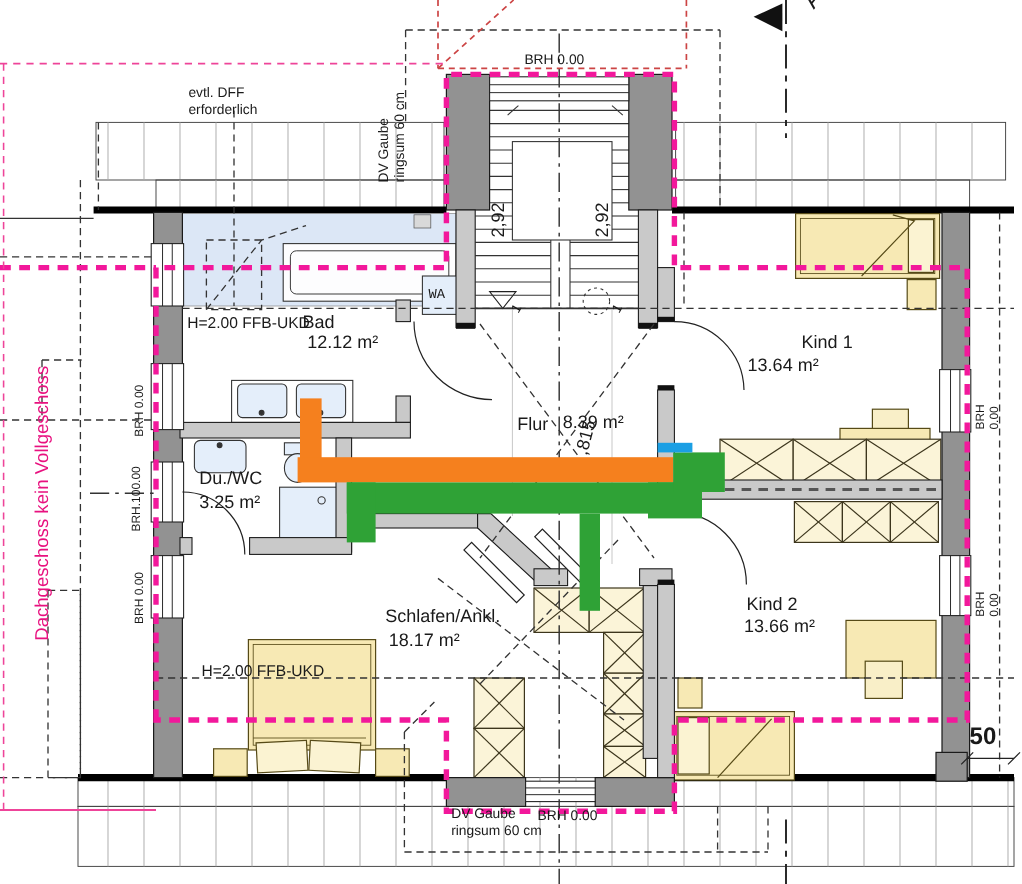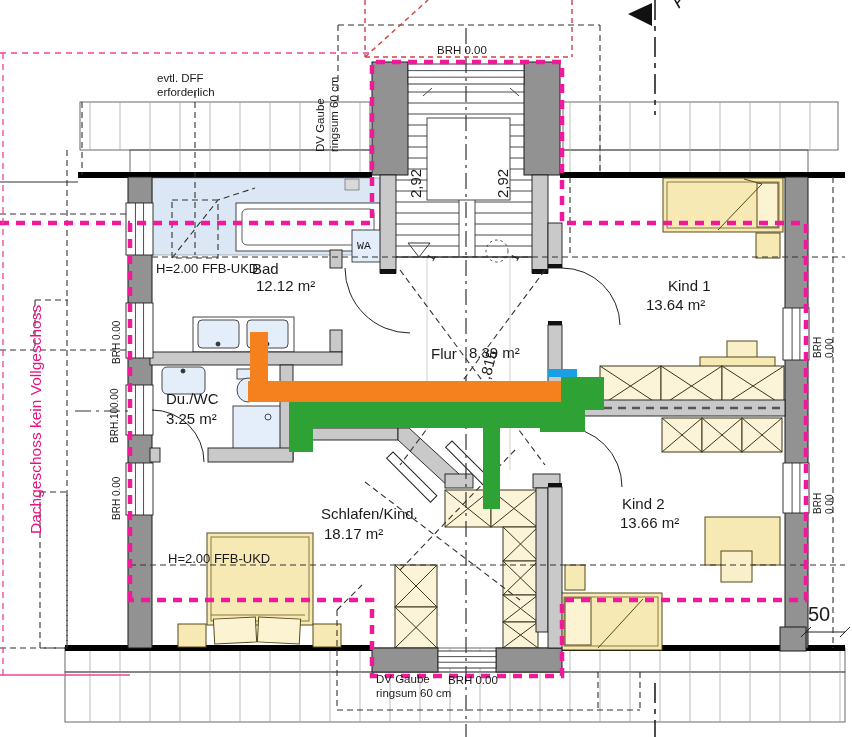--- a/index.html
+++ b/index.html
@@ -421,39 +421,39 @@
   <div class="lbl" style="left:494px;top:197px;"><span class="rot90 s15">2,92</span></div>
   <div class="lbl" style="left:424px;top:252px;"><span class="stairnum">1</span></div>
   <div class="lbl" style="left:508px;top:252px;"><span class="stairnum">1</span></div>
 
   <div class="lbl s11" style="left:357px;top:239px;font-family:Liberation Mono, monospace;">WA</div>
   <div class="lbl s12" style="left:156px;top:261px;">H=2.00 FFB-UKD</div>
 
   <div class="lbl s15" style="left:252px;top:260px;">Bad</div>
   <div class="lbl s15" style="left:256px;top:277px;text-align:right;">12.12 m²</div>
   <div class="lbl s15" style="left:625px;top:277px;margin-left:43px;">Kind 1</div>
-  <div class="lbl s15" style="left:646px;top:296px;">13.64 m²</div>
+  <div class="lbl s15" style="left:623px;top:296px;">13.64 m²</div>
   <div class="lbl s15" style="left:431px;top:345px;">Flur</div>
   <div class="lbl s15" style="left:429px;top:344px;padding-left:40px;">8.39 m²</div>
   <div class="lbl s15" style="left:166px;top:390px;text-align:center;">Du./WC</div>
   <div class="lbl s15" style="left:166px;top:410px;">3.25 m²</div>
   <div class="lbl s15" style="left:622px;top:495px;">Kind 2</div>
   <div class="lbl s15" style="left:620px;top:514px;">13.66 m²</div>
-  <div class="lbl s15" style="left:321px;top:505px;">Schlafen/Kind.</div>
+  <div class="lbl s15" style="left:321px;top:505px;">Schlafen/Ankl.</div>
   <div class="lbl s15" style="left:324px;top:525px;">18.17 m²</div>
 
   <div class="lbl" style="left:494px;top:362px;"><span class="dim-rot">,815</span></div>
 
   <div class="lbl" style="left:111px;top:358px;"><span class="rot90 s10">BRH 0.00</span></div>
   <div class="lbl" style="left:109px;top:437px;"><span class="rot90 s10">BRH.100.00</span></div>
   <div class="lbl" style="left:111px;top:514px;"><span class="rot90 s10">BRH 0.00</span></div>
   <div class="lbl" style="left:812px;top:358px;"><span class="rot90 s10">BRH 0.00</span></div>
   <div class="lbl" style="left:812px;top:514px;"><span class="rot90 s10">BRH 0.00</span></div>
 
   <div class="lbl" style="left:27px;top:533px;"><span class="rot90 pink">Dachgeschoss kein Vollgeschoss</span></div>
 
   <div class="lbl s12" style="left:168px;top:551px;">H=2.00 FFB-UKD</div>
-  <div class="lbl s20" style="left:808px;top:602px;font-weight:normal;">50</div>
+  <div class="lbl s20" style="left:808px;top:602px;font-weight:bold;">50</div>
   <div class="lbl s11" style="left:448px;top:673px;">BRH 0.00</div>
   <div class="lbl s11" style="left:376px;top:672px;">DV Gaube
 ringsum 60 cm</div>
   <div class="lbl" style="left:664px;top:-3px;"><span class="secA">A</span></div>
 </div>
 
 </body></html>

